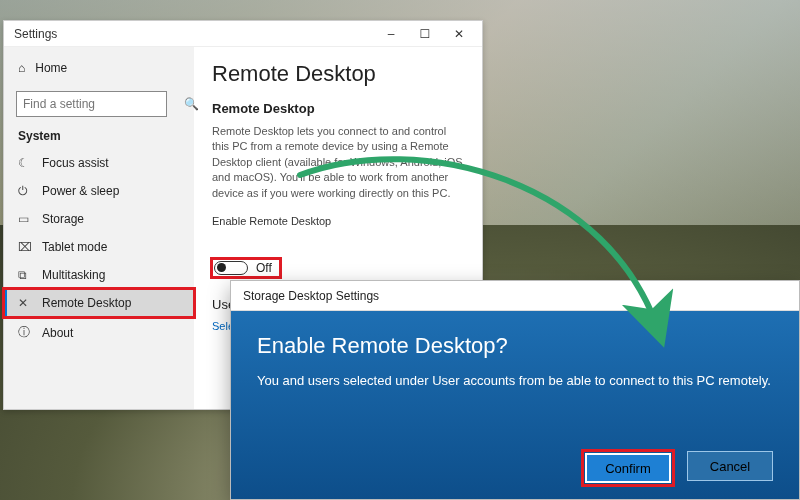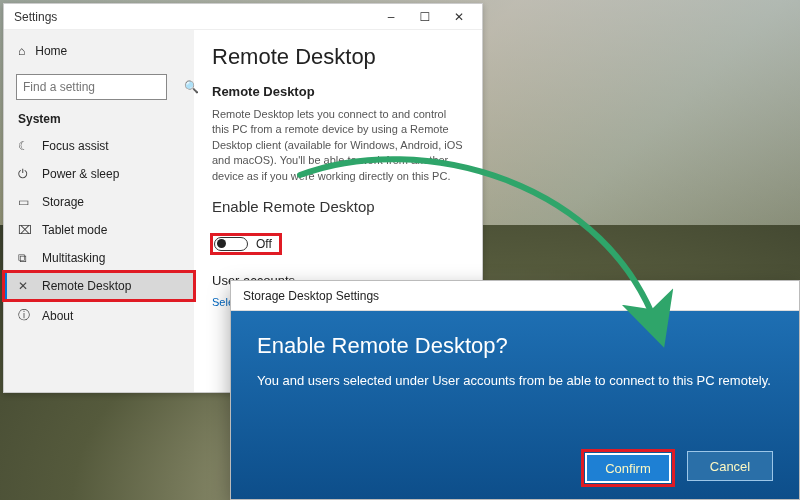--- a/index.html
+++ b/index.html
@@ -18,21 +18,21 @@
       linear-gradient(180deg, rgba(200,210,220,0.5) 0%, rgba(140,140,110,0.2) 100%);
   }
   .bg-valley {
     position:absolute; left:0; right:0; bottom:0; height:55%;
     background:
       radial-gradient(ellipse at 60% 100%, #d8d8cc 0%, #9c9c7c 25%, #555a3c 60%, #3a3f2c 100%);
   }
 
   .settings-window {
     position: absolute;
-    left: 3px; top: 3px;
+    left: 3px; top: 20px;
     width: 480px;
     height: 390px;
     background: #fff;
     border: 1px solid #ccc;
     display: flex;
     flex-direction: column;
     box-shadow: 0 2px 6px rgba(0,0,0,0.2);
     z-index: 10;
   }
   .titlebar {
@@ -112,21 +112,21 @@
     font-size:22px; font-weight:400; margin-bottom:14px;
   }
   .content h2 {
     font-size:13px; font-weight:600; margin-bottom:8px;
   }
   .content p.desc {
     font-size:11px; color:#555; line-height:1.4;
     margin-bottom:14px; max-width: 260px;
   }
   .toggle-block { margin-bottom:18px; }
-  .toggle-label { font-size:15px; color:#333; margin-bottom:4px; display:block;}
+  .toggle-label { font-size:11px; color:#333; margin-bottom:16px; display:block;}
   .toggle-row {
     display:inline-flex; align-items:center; gap:8px;
     padding:2px 8px 2px 2px;
     margin-top:16px;
   }
   .toggle-switch {
     width:34px; height:14px; border:1px solid #333; border-radius:8px;
     position:relative; background:#fff; cursor:pointer;
   }
   .toggle-switch::after{
@@ -170,21 +170,21 @@
   .dialog-actions {
     margin-top:auto;
     display:flex; justify-content:flex-end; gap:14px;
     padding-top:10px;
   }
   .dlg-btn {
     min-width:86px; height:30px;
     font-size:13px;
     border:1px solid #9cc6e8;
     background:#1e78c8;
-    color:#fef9c3;
+    color:#000000;
     cursor:pointer;
   }
   .dlg-btn.confirm {
     border:2px solid #fff;
     background:#1e80d4;
   }
   .dlg-btn.cancel {
     background:#2a6fa8;
   }
 

